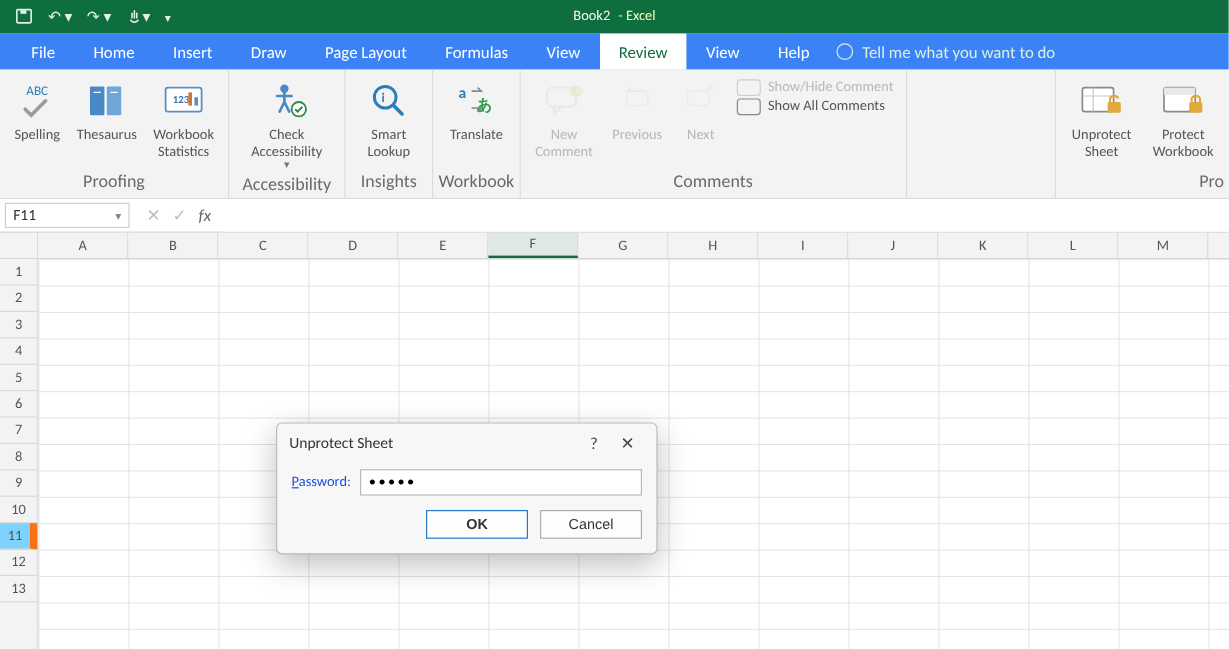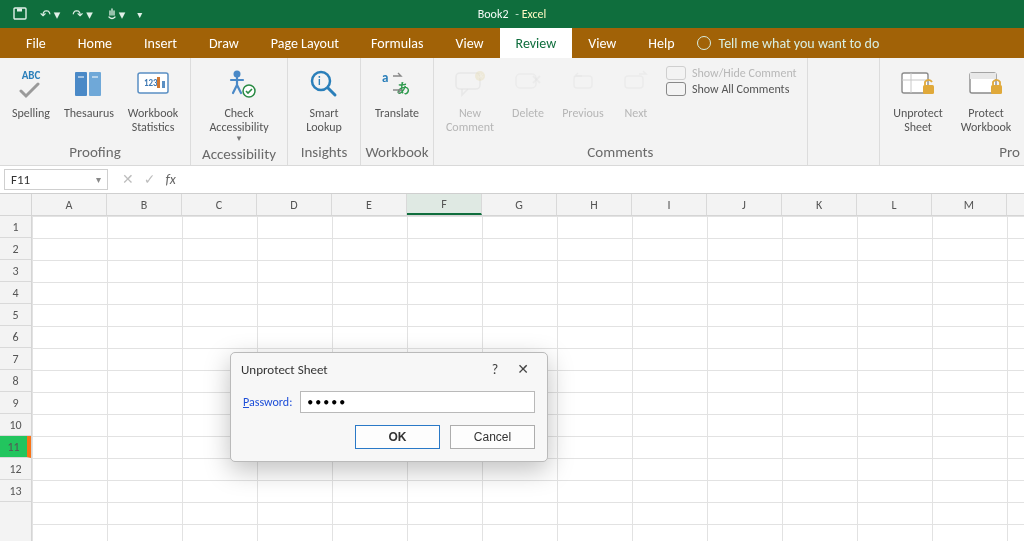--- a/index.html
+++ b/index.html
@@ -7,21 +7,21 @@
 
   
   .title-bar { height:28px; background:#0f6e3d; display:flex; align-items:center; }
   .qat { display:flex; align-items:center; gap:4px; padding-left:8px; }
   .qat .qat-icon { color:#e0f0e8; font-size:13px; padding:2px 4px; display:flex; align-items:center; }
   .title-center { position:absolute; left:0; right:0; text-align:center; color:#bfe1cd; font-size:12px; pointer-events:none; }
   .title-center span.doc { color:#f5fbf8; margin-right:4px;}
   .title-center span.app { color:#fef9c3; }
 
   
-  .tab-strip { height:30px; background:#a16207; display:flex; align-items:stretch; padding-left:10px; }
+  .tab-strip { height:30px; background:#3b82f6; display:flex; align-items:stretch; padding-left:10px; }
   .tab { color:#ffffff; font-size:14px; padding:0 16px; display:flex; align-items:center; cursor:pointer;}
   .tab.active { background:#ffffff; color:#0f6e3d; }
   .tellme { display:flex; align-items:center; gap:8px; color:#d9efe2; font-size:14px; margin-left:6px;}
   .tellme .bulb { width:14px; height:14px; border:1.4px solid #d9efe2; border-radius:50%; position:relative; }
 
   
   .ribbon { height:108px; background:#f3f3f3; border-bottom:1px solid #d9d9d9; display:flex; align-items:stretch; }
   .group { display:flex; flex-direction:column; border-right:1px solid #dcdcdc;}
   .group-inner { flex:1; display:flex; align-items:flex-start; padding:4px 6px 0 6px; gap:4px;}
   .group-label { text-align:center; font-size:15px; color:#6a6a6a; padding-bottom:4px; }
@@ -44,21 +44,21 @@
   .fx-btns { display:flex; align-items:center; gap:10px; padding:0 10px; color:#bdbdbd; font-size:14px;}
   .fx-input { flex:1; border:none; outline:none; font-size:13px; padding:0 6px;}
 
   
   .grid-wrap { position:absolute; top:194px; left:0; right:0; bottom:0; display:flex; }
   .col-headers { position:absolute; top:0; left:32px; right:0; height:22px; background:#f3f3f3; border-bottom:1px solid #d5d5d5; display:flex;}
   .col-h { width:75px; border-right:1px solid #d9d9d9; display:flex; align-items:center; justify-content:center; font-size:12px; color:#555; background:#f3f3f3;}
   .col-h.sel { background:#dfe9e3; border-bottom:2px solid #0f6e3d; }
   .row-headers { position:absolute; top:22px; left:0; width:32px; bottom:0; background:#f3f3f3; border-right:1px solid #d5d5d5;}
   .row-h { height:22px; border-bottom:1px solid #d9d9d9; display:flex; align-items:center; justify-content:center; font-size:12px; color:#555;}
-  .row-h.sel { background:#22c55e; border-right:4px solid #f97316;}
+  .row-h.sel { background:#7dd3fc; border-right:6px solid #f97316;}
   .cells { position:absolute; top:22px; left:32px; right:0; bottom:0;}
   .cells .gridbg { position:absolute; inset:0;
     background-image: linear-gradient(to right, #e2e2e2 1px, transparent 1px),
                       linear-gradient(to bottom, #e2e2e2 1px, transparent 1px);
     background-size:75px 22px;
   }
   .corner { position:absolute; top:0; left:0; width:32px; height:22px; background:#f3f3f3; border-right:1px solid #d5d5d5; border-bottom:1px solid #d5d5d5;}
   .sel-cell { position:absolute; top:220px; left:375px; width:76px; height:23px; border:2px solid #0f6e3d; }
   .sel-cell::after { content:""; position:absolute; right:-3px; bottom:-3px; width:6px; height:6px; background:#0f6e3d;}
 
@@ -120,21 +120,21 @@
     <span>Tell me what you want to do</span>
   </div>
 </div>
 
 <div class="ribbon">
 
   <div class="group">
     <div class="group-inner">
       <div class="big-btn" style="width:50px;">
         <div class="icon" style="flex-direction:column;">
-          <div style="font-size:11px;color:#2a7fba;font-weight:700;">ABC</div>
+          <div style="font-size:11px;color:#2a7fba;font-weight:400;">ABC</div>
           <svg width="26" height="18" viewBox="0 0 26 18">
               <path d="M3 9 l5 5 l12 -12" fill="none" stroke="#9a9a9a" stroke-width="3" stroke-linecap="round"></path>
             </svg>
         </div>
         <div class="label">Spelling</div>
       </div>
       <div class="big-btn" style="width:58px;">
         <div class="icon">
           <svg width="36" height="32" viewBox="0 0 36 32">
               <rect x="4" y="4" width="12" height="24" fill="#4a89c7" rx="1"></rect>
@@ -219,30 +219,20 @@
         <div class="icon">
           <svg width="34" height="30" viewBox="0 0 34 30">
               <rect x="3" y="4" width="24" height="16" rx="4" fill="none" stroke="#bdbdbd" stroke-width="1.6"></rect>
               <path d="M9 20 l0 6 l6 -6" fill="none" stroke="#bdbdbd" stroke-width="1.6"></path>
               <circle cx="27" cy="7" r="5" fill="#d8c070"></circle>
               <text x="24.5" y="10" font-size="8" fill="#fff">✳</text>
             </svg>
         </div>
         <div class="label" style="white-space:pre;">New
 Comment</div>
-      </div>
-      <div class="big-btn disabled" style="width:48px;">
-        <div class="icon">
-          <svg width="30" height="28" viewBox="0 0 30 28">
-              <rect x="3" y="4" width="20" height="14" rx="4" fill="none" stroke="#cfcfcf" stroke-width="1.5"></rect>
-              <line x1="20" y1="6" x2="27" y2="13" stroke="#cfcfcf" stroke-width="1.8"></line>
-              <line x1="27" y1="6" x2="20" y2="13" stroke="#cfcfcf" stroke-width="1.8"></line>
-            </svg>
-        </div>
-        <div class="label">Delete</div>
       </div>
       <div class="big-btn disabled" style="width:54px;">
         <div class="icon">
           <svg width="30" height="28" viewBox="0 0 30 28">
               <rect x="6" y="6" width="18" height="12" rx="3" fill="none" stroke="#cfcfcf" stroke-width="1.5"></rect>
               <path d="M10 2 h-7 l3 -3" stroke="#cfcfcf" stroke-width="1.5" fill="none" transform="translate(4,4)"></path>
             </svg>
         </div>
         <div class="label">Previous</div>
       </div>

